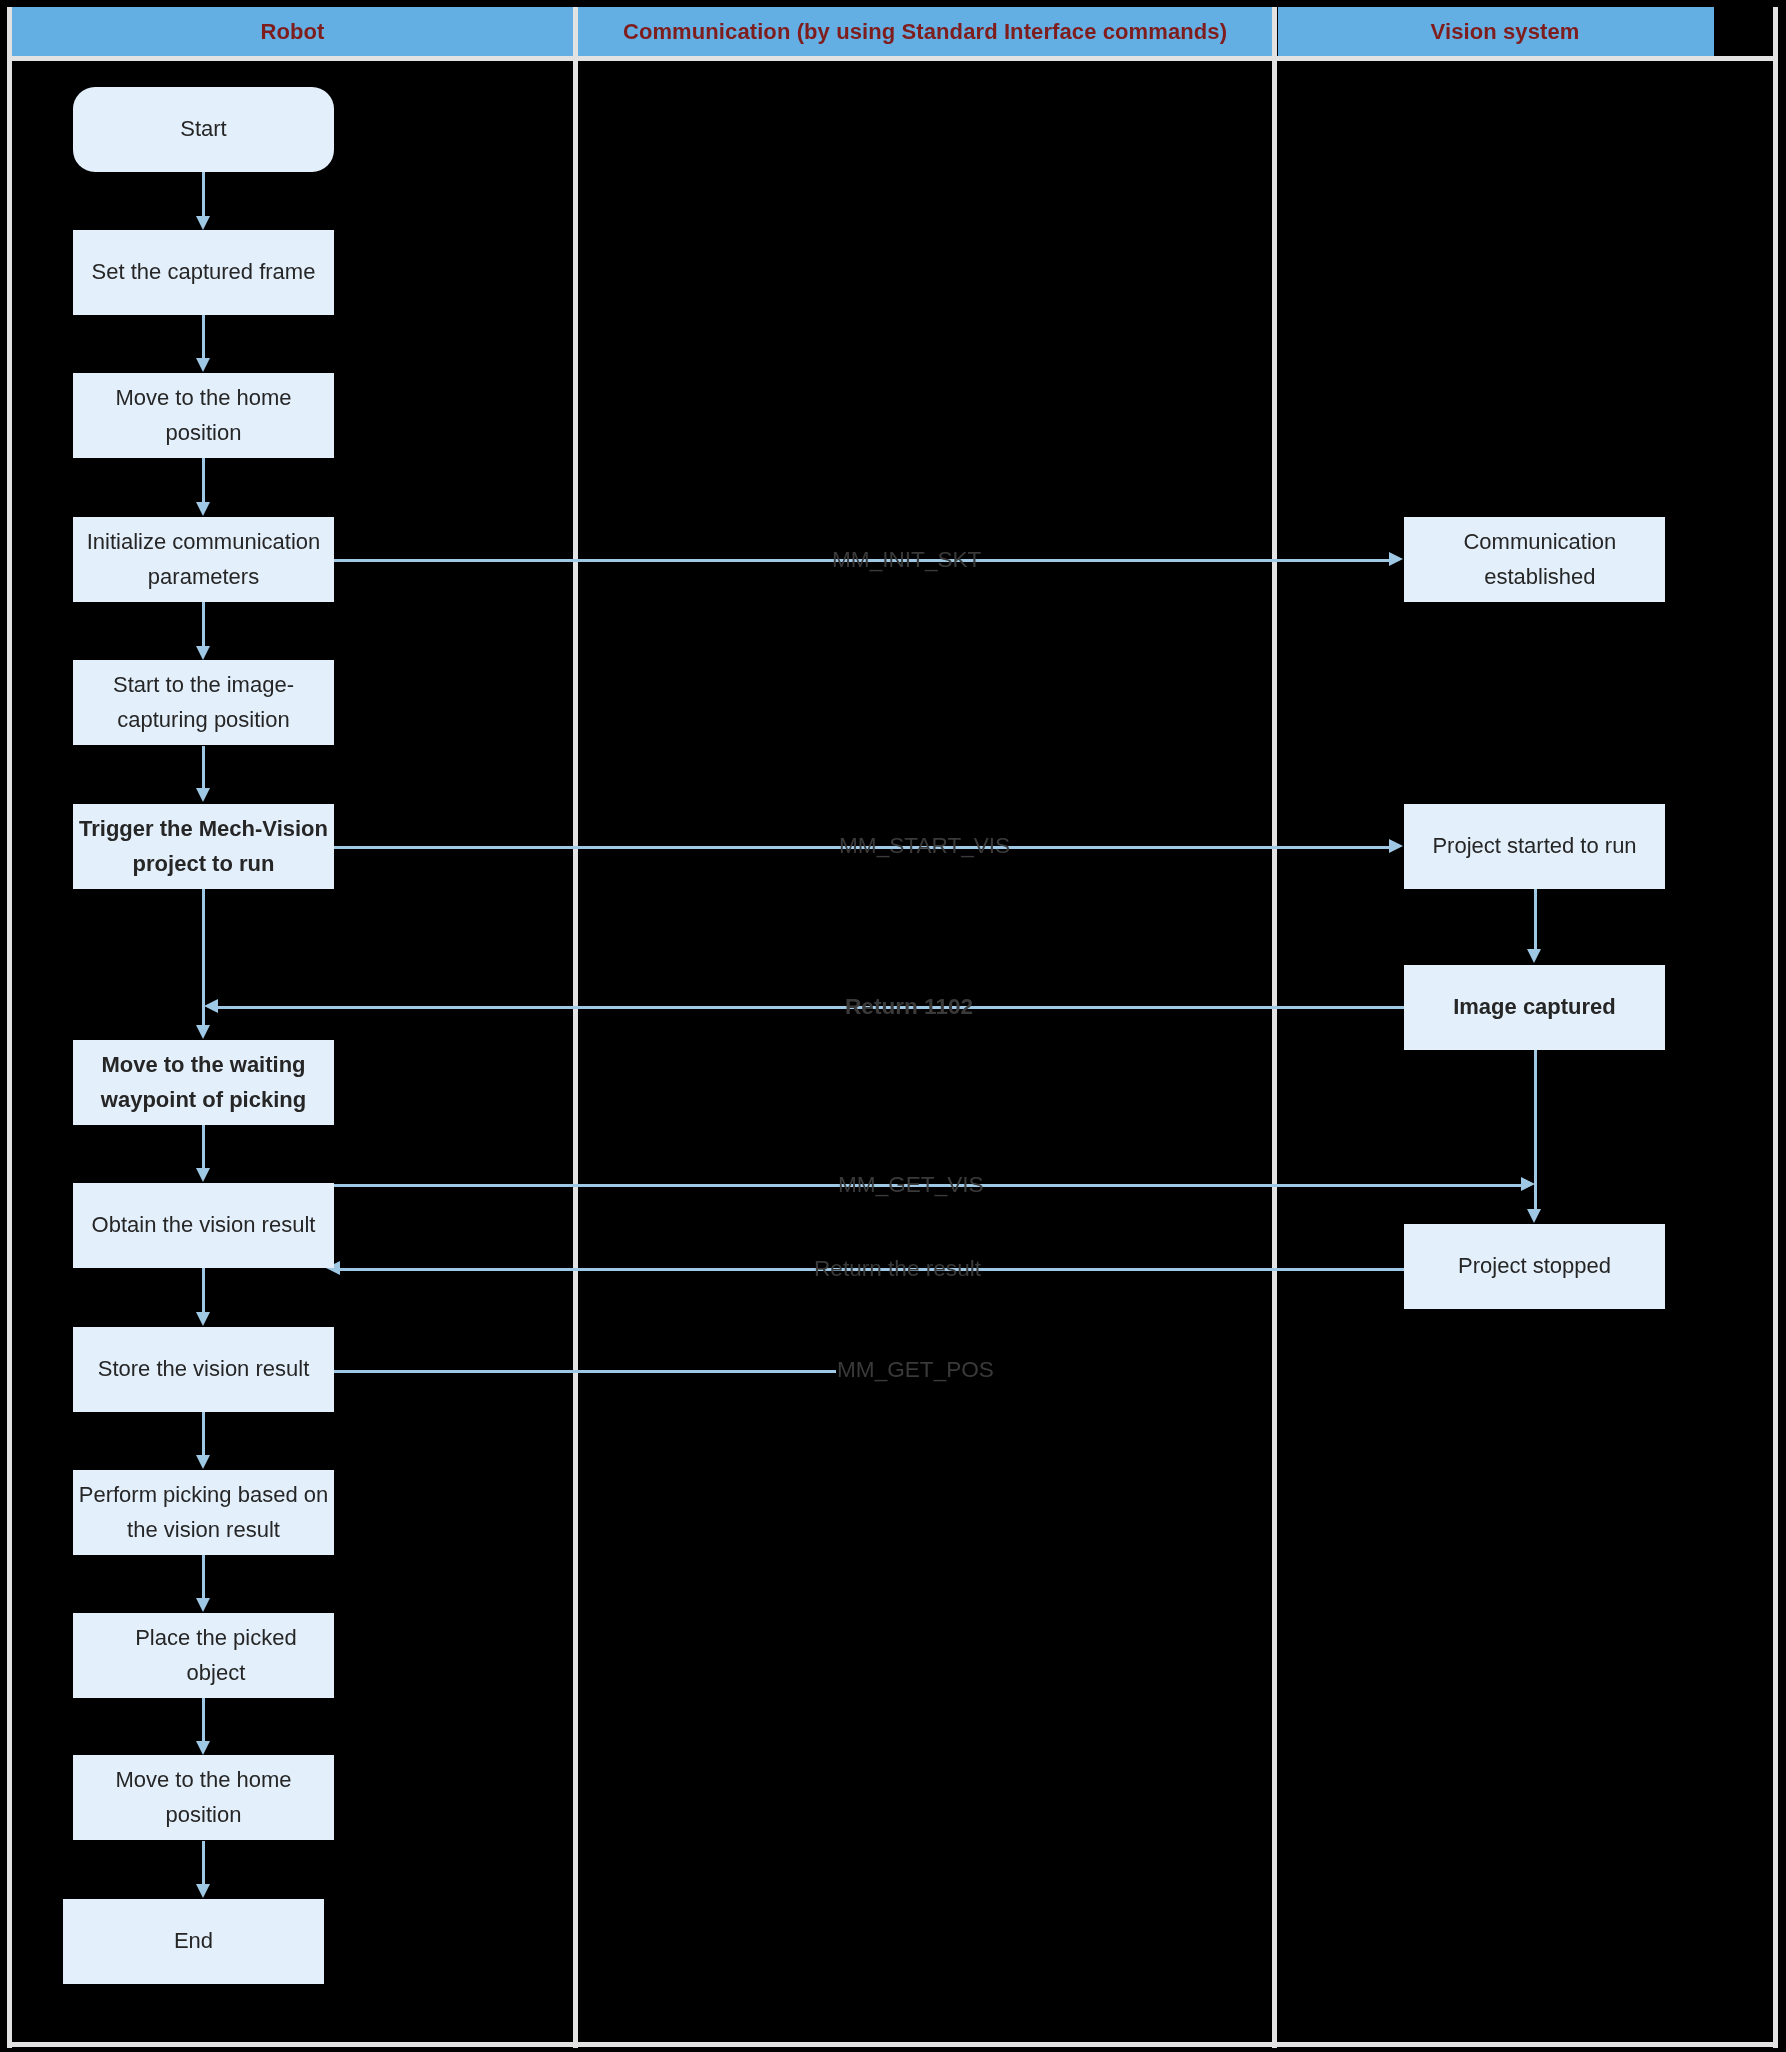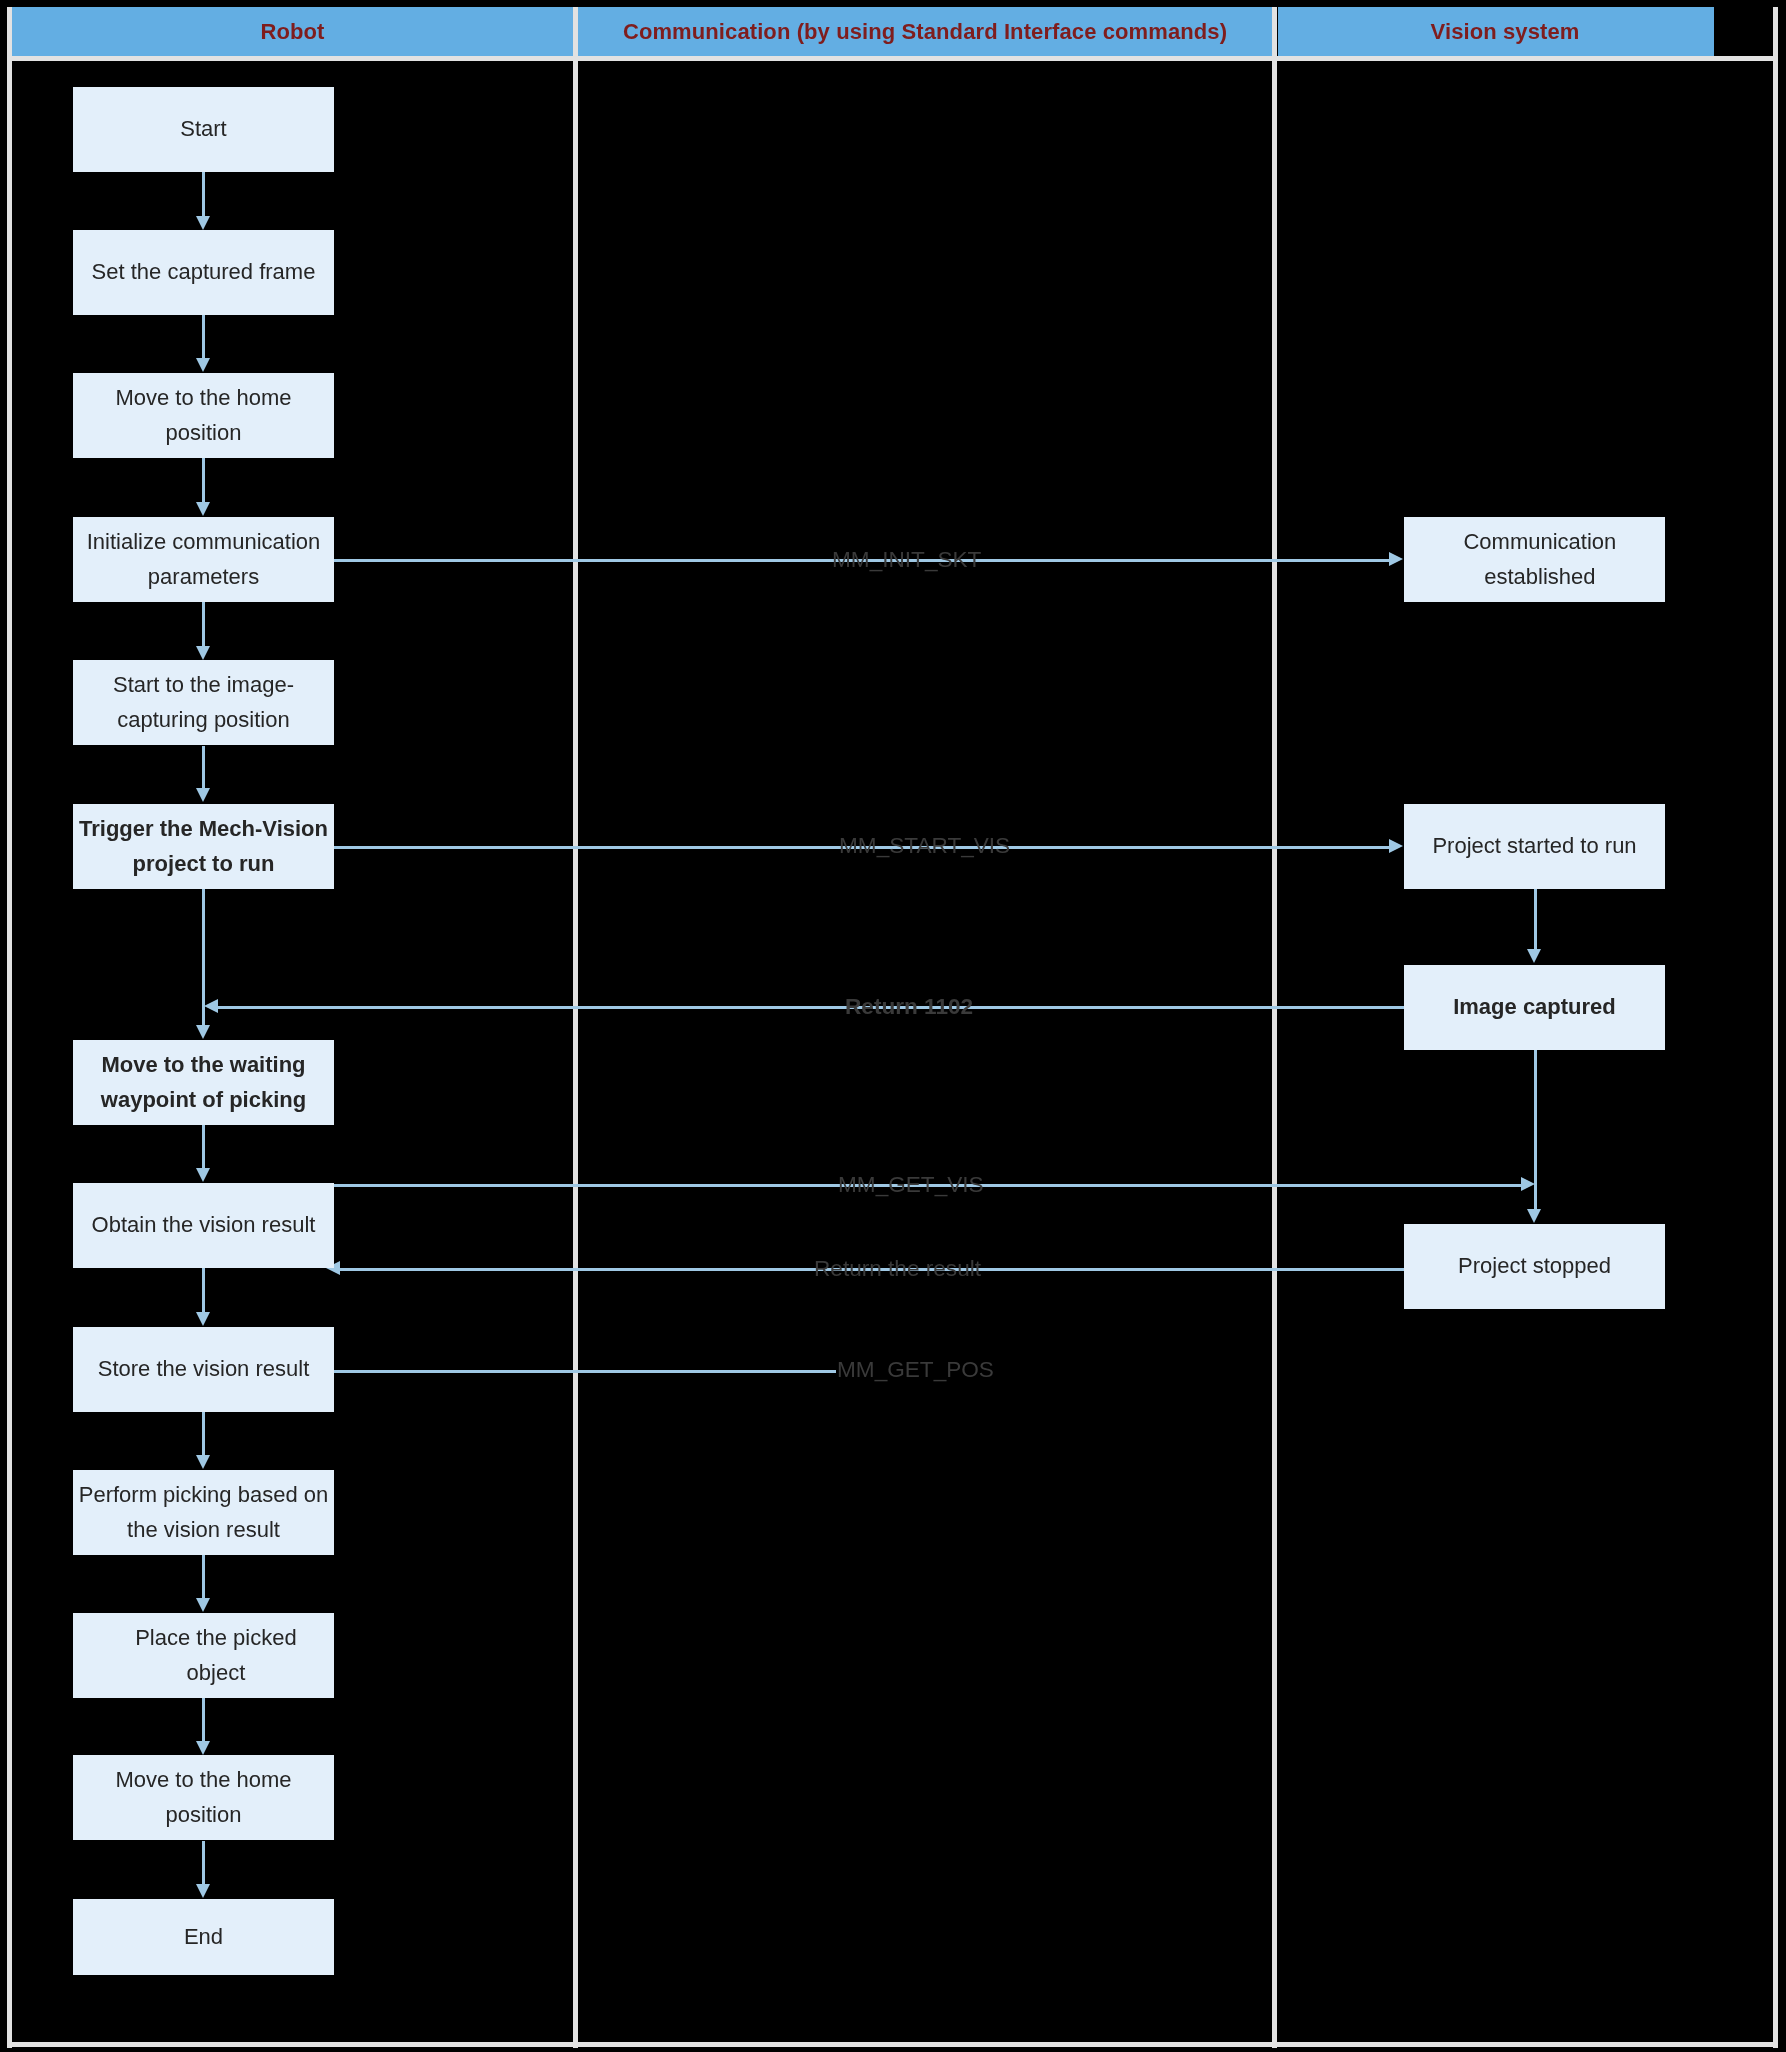--- a/index.html
+++ b/index.html
@@ -140,21 +140,21 @@
   <div class="lane-header" style="left:12px; width:561px;">
     <span>Robot</span>
   </div>
   <div class="lane-header" style="left:578px; width:694px;">
     <span>Communication (by using Standard Interface commands)</span>
   </div>
   <div class="lane-header" style="left:1278px; width:436px;padding-left:18px;">
     <span>Vision system</span>
   </div>
 
-  <div class="node" style="left:73px; top:87px; width:261px; height:85px;">
+  <div class="node" style="left:73px; top:87px; width:261px; height:85px;border-radius:22px;">
     <span class="nodetext">Start</span>
   </div>
 
   <div class="node" style="left:73px; top:230px; width:261px; height:85px;">
     <span class="nodetext">Set the captured frame</span>
   </div>
 
   <div class="node" style="left:73px; top:373px; width:261px; height:85px;">
     <span class="nodetext">Move to the home position</span>
   </div>
@@ -188,21 +188,21 @@
   </div>
 
   <div class="node" style="left:73px; top:1613px; width:261px; height:85px;padding-left:30px;">
     <span class="nodetext">Place the picked object</span>
   </div>
 
   <div class="node" style="left:73px; top:1755px; width:261px; height:85px;">
     <span class="nodetext">Move to the home position</span>
   </div>
 
-  <div class="node" style="left:73px; top:1899px; width:261px; height:76px;">
+  <div class="node" style="left:63px; top:1899px; width:261px; height:85px;">
     <span class="nodetext">End</span>
   </div>
 
   <div class="node" style="left:1404px; top:517px; width:261px; height:85px;padding-left:16px;">
     <span class="nodetext">Communication established</span>
   </div>
 
   <div class="node" style="left:1404px; top:804px; width:261px; height:85px;">
     <span class="nodetext">Project started to run</span>
   </div>

